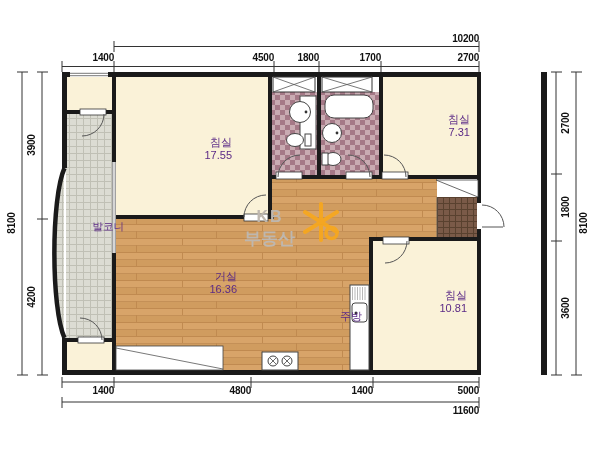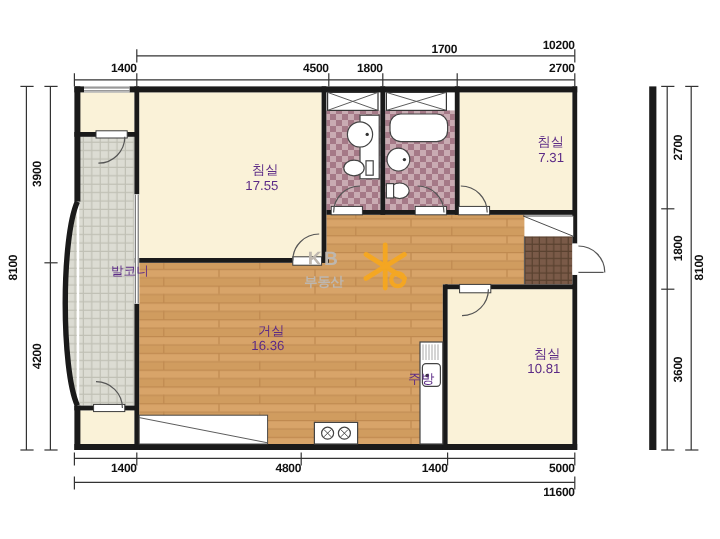--- a/index.html
+++ b/index.html
@@ -7,22 +7,22 @@
          font-family:"Liberation Sans", sans-serif;}
   #plan-svg{position:absolute;left:0;top:0;}
   .dim{position:absolute;font-size:10px;font-weight:bold;color:#111;text-align:right;
        height:13px;line-height:13px;letter-spacing:-0.2px;}
   .dimv{position:absolute;font-size:10px;font-weight:bold;color:#111;text-align:center;
         width:40px;height:12px;line-height:12px;transform:rotate(-90deg);letter-spacing:-0.2px;}
   .rlabel{position:absolute;width:80px;text-align:right;color:#5B2A86;font-weight:normal;
           font-size:11px;line-height:12.5px;}
   .wm-kb{position:absolute;left:250px;top:208px;width:40px;text-align:center;color:#BEB7AF;
          font-weight:bold;font-size:16px;letter-spacing:2px;}
-  .wm-sub{position:absolute;left:244px;top:227px;width:52px;text-align:center;color:#BEB7AF;
-          font-weight:bold;font-size:11px;}
+  .wm-sub{position:absolute;left:244px;top:227px;width:52px;color:#BEB7AF;
+          font-weight:bold;font-size:17px;}
 </style>
 </head>
 <body>
 
 <div id="stage">
 
 <svg id="plan-svg" width="600" height="449" viewBox="0 0 600 449">
   <defs>
     <pattern id="pWood" width="80" height="14" patternUnits="userSpaceOnUse">
       <rect width="80" height="14" fill="#D8A469"></rect>
@@ -216,21 +216,21 @@
     <line x1="576" y1="72" x2="576" y2="375"></line>
     <line x1="571" y1="72" x2="582" y2="72"></line>
         <line x1="571" y1="375" x2="582" y2="375"></line>
   </g>
 </svg>
 
 <div class="dim" style="left:114px;top:32px;width:365px">10200</div>
 <div class="dim" style="left:62px;top:51px;width:52px">1400</div>
 <div class="dim" style="left:114px;top:51px;width:160px">4500</div>
 <div class="dim" style="left:274px;top:51px;width:45px">1800</div>
-<div class="dim" style="left:319px;top:35px;width:62px">1700</div>
+<div class="dim" style="left:319px;top:51px;width:62px">1700</div>
 <div class="dim" style="left:381px;top:51px;width:98px">2700</div>
 <div class="dim" style="left:62px;top:384px;width:52px">1400</div>
 <div class="dim" style="left:114px;top:384px;width:137px">4800</div>
 <div class="dim" style="left:251px;top:384px;width:122px">1400</div>
 <div class="dim" style="left:373px;top:384px;width:106px">5000</div>
 <div class="dim" style="left:62px;top:404px;width:417px">11600</div>
 <div class="dimv" style="left:12px;top:139px">3900</div>
 <div class="dimv" style="left:12px;top:291px">4200</div>
 <div class="dimv" style="left:-8px;top:217px">8100</div>
 <div class="dimv" style="left:546px;top:117px">2700</div>

